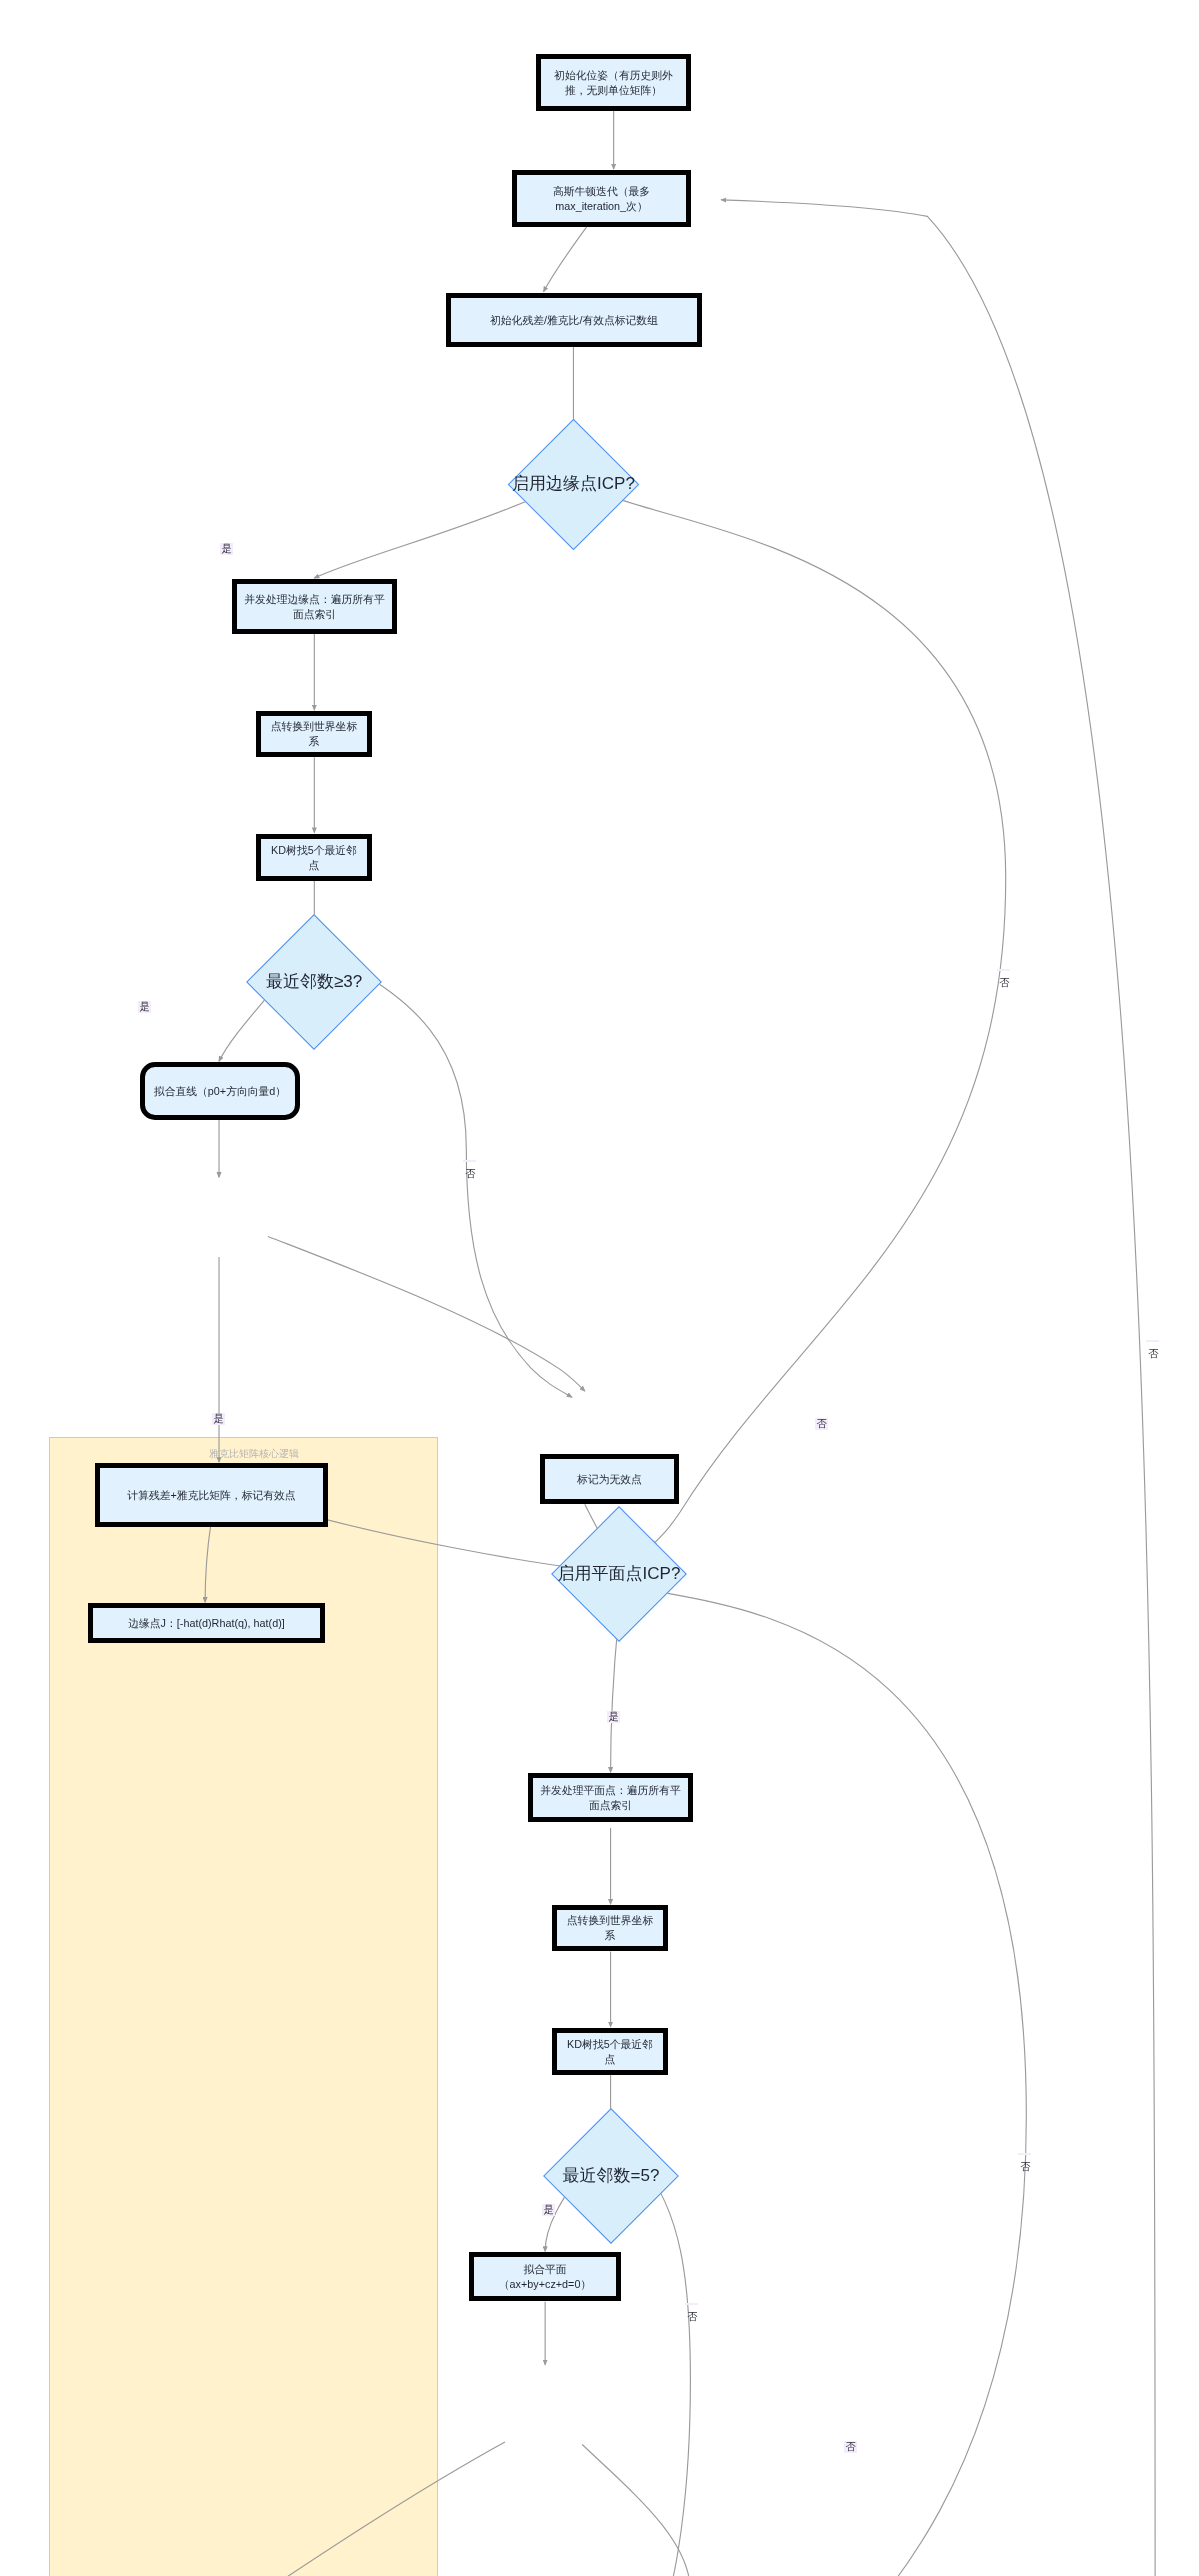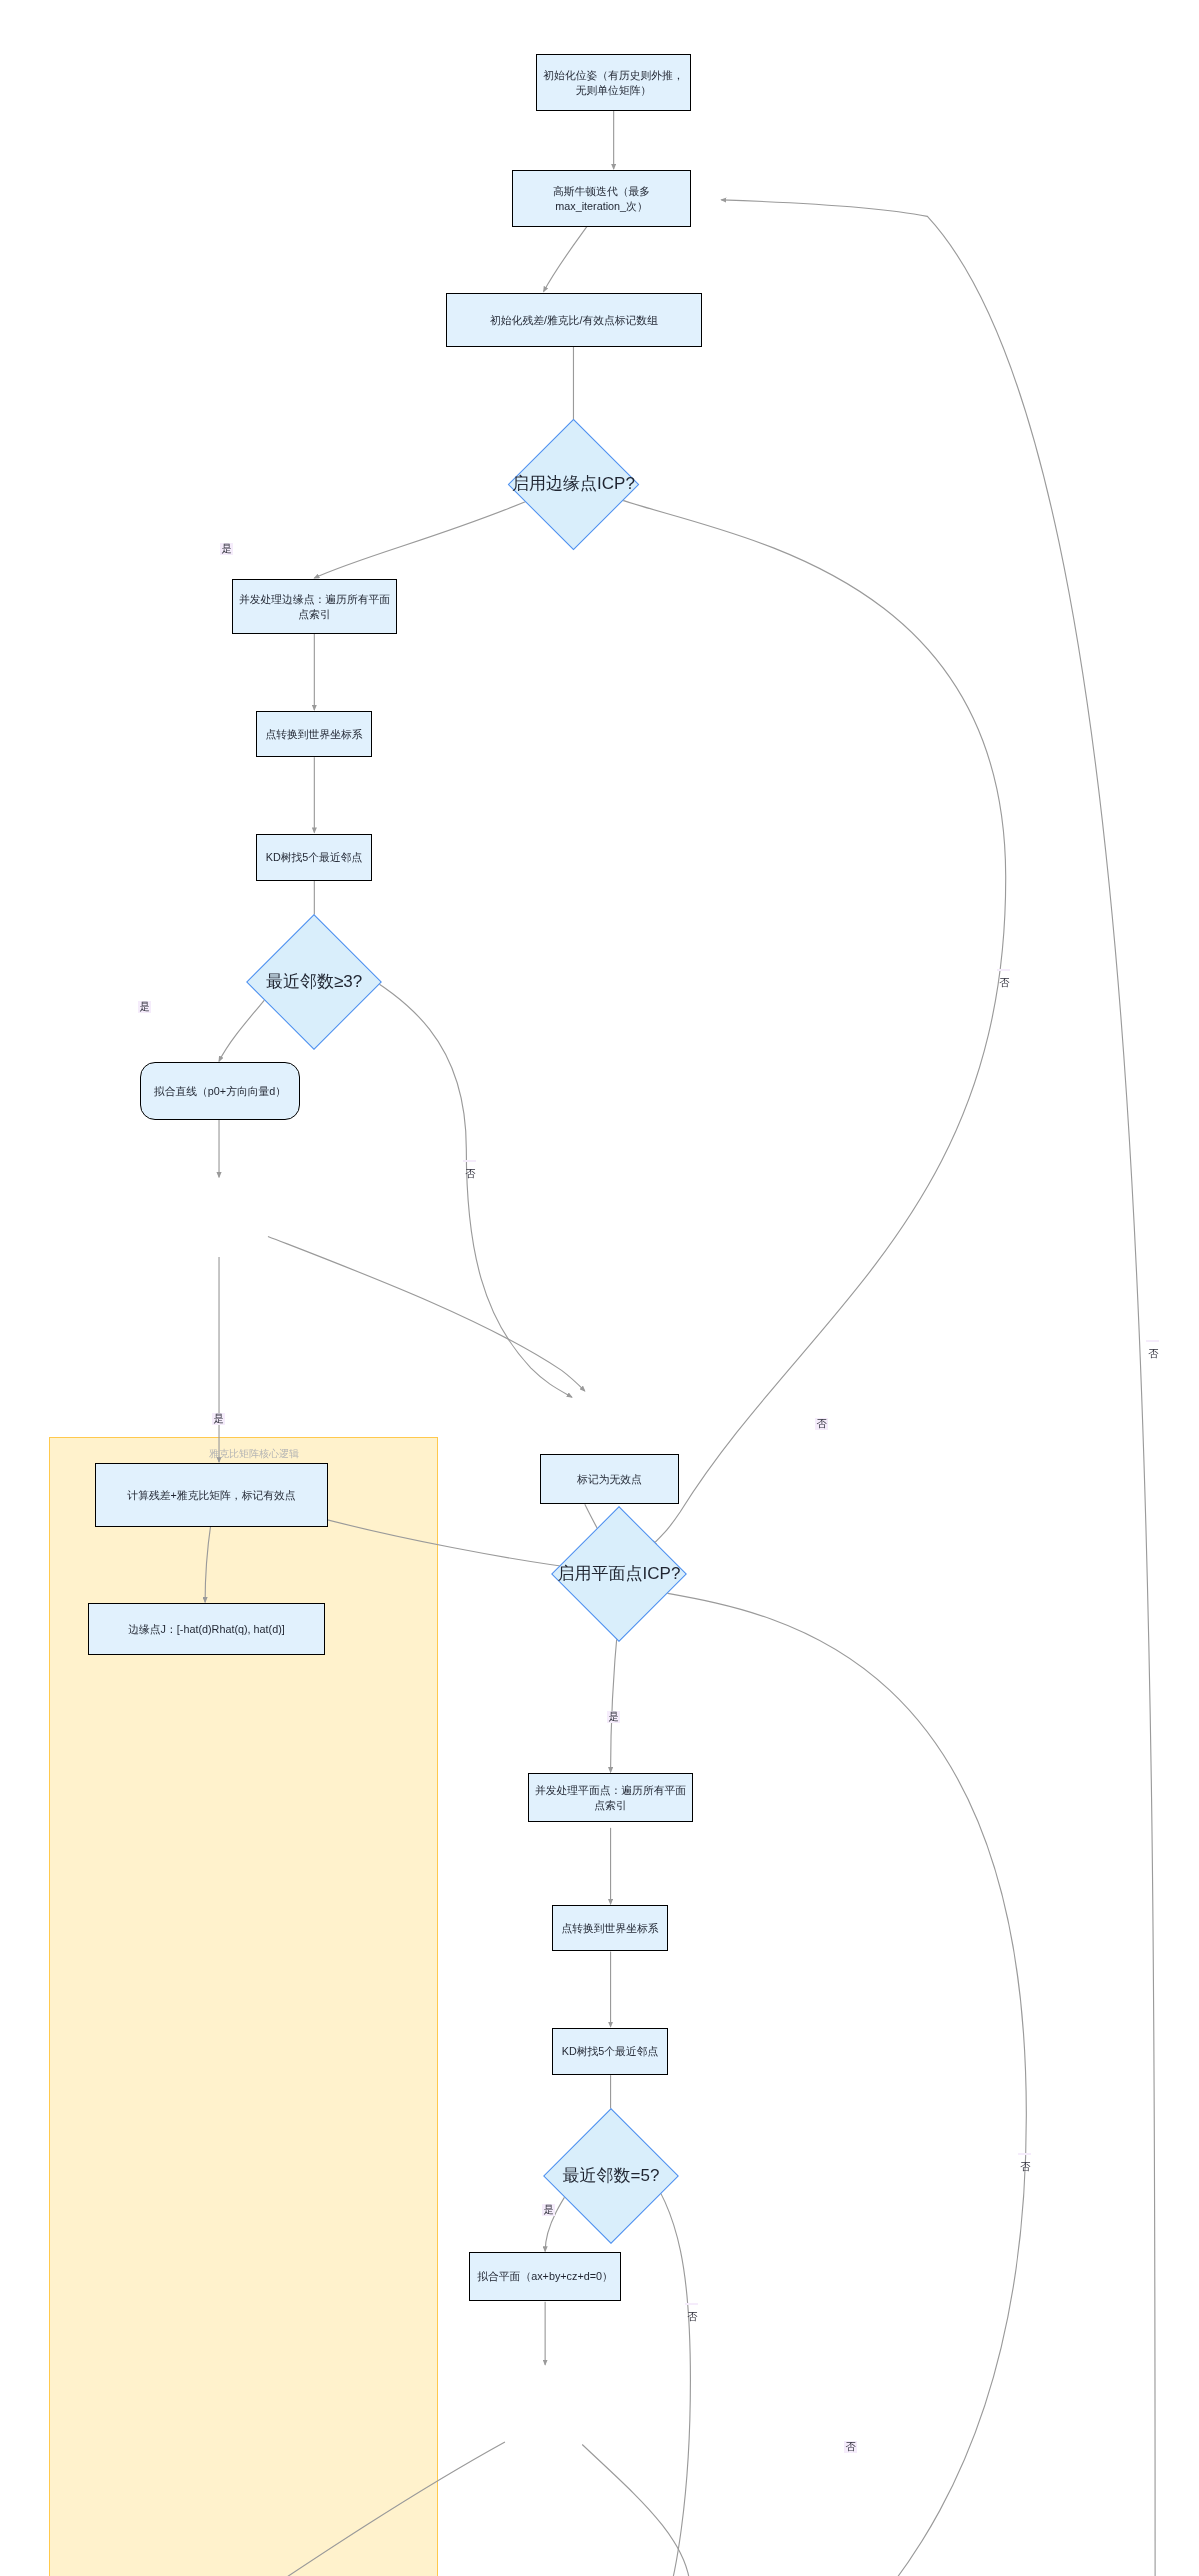--- a/index.html
+++ b/index.html
@@ -45,21 +45,21 @@
     position: absolute;
     box-sizing: border-box;
     z-index: 3;
     display: flex;
     align-items: center;
     justify-content: center;
     text-align: center;
   }
   .node.rect {
     background: #e1f1fd;
-    border: 1px solid #000000;
+    border: 5px solid #000000;
   }
   .node.rect .nlabel {
     color: #1f2430;
     font-size: 10.8px;
     line-height: 1.36;
     padding: 2.1px 5.2px;
     font-family: "Liberation Sans", sans-serif;
   }
   .node.diamond {
     background: transparent;
@@ -236,21 +236,21 @@
 
   <div class="node rect" style="left:140px; top:1062px; width:160px; height:58px;border-radius:15px;">
     <div class="nlabel">拟合直线（p0+方向向量d）</div>
   </div>
 
 
   <div class="node rect" style="left:95px; top:1463px; width:233px; height:64px;">
     <div class="nlabel">计算残差+雅克比矩阵，标记有效点</div>
   </div>
 
-  <div class="node rect" style="left:88px; top:1603px; width:237px; height:52px;">
+  <div class="node rect" style="left:88px; top:1603px; width:237px; height:40px;">
     <div class="nlabel">边缘点J：[-hat(d)Rhat(q), hat(d)]</div>
   </div>
 
   <div class="node rect" style="left:540px; top:1454px; width:139px; height:50px;">
     <div class="nlabel">标记为无效点</div>
   </div>
 
   <div class="node diamond" style="left:571px; top:1526px; width:96px; height:96px;">
     <div class="dia-shape"></div>
     <div class="nlabel">启用平面点ICP?</div>

